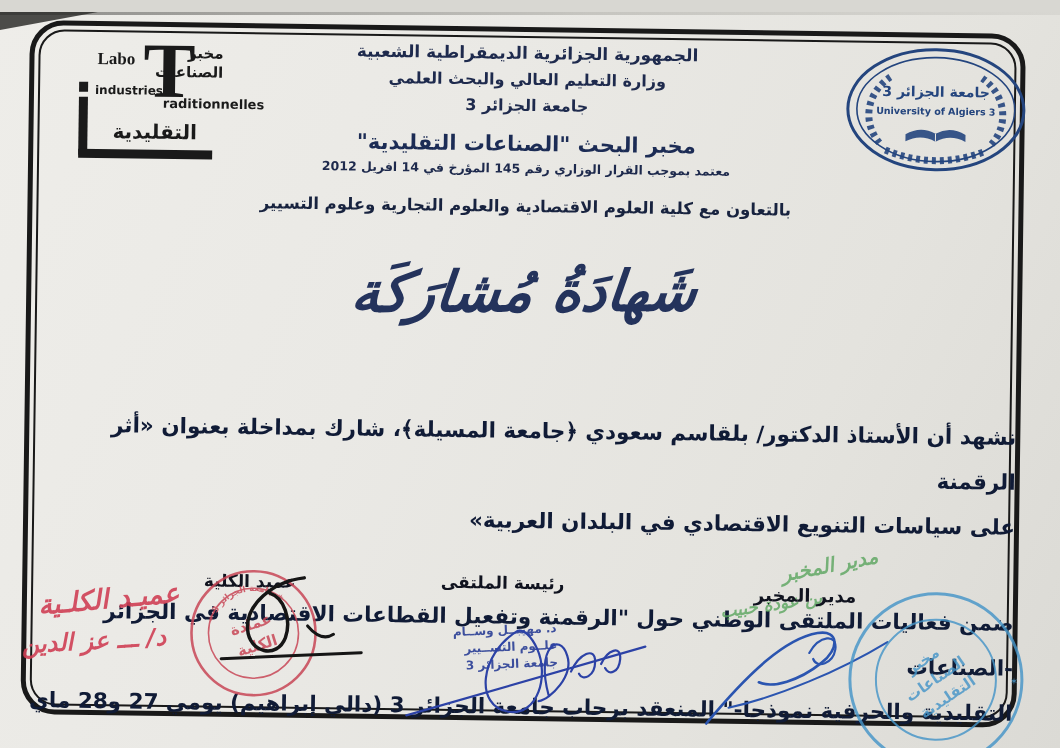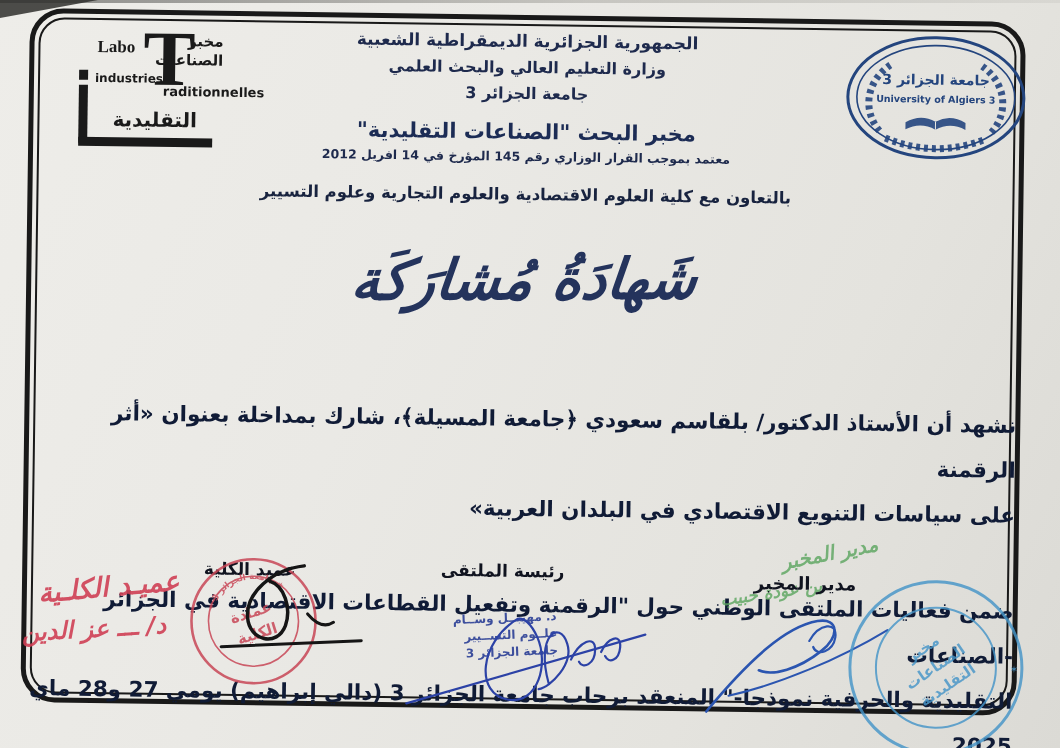--- a/index.html
+++ b/index.html
@@ -4,20 +4,21 @@
 <style>
   html,body{margin:0;padding:0}
   body{
     width:1060px;height:748px;overflow:hidden;position:relative;
     background:#d8d7d2;
     font-family:"DejaVu Sans",sans-serif;
   }
   .paper{
     position:absolute;inset:0;
     background:linear-gradient(115deg,#eeede9 0%,#eae9e5 38%,#e4e3de 72%,#dbdad5 100%);
+    margin-top:12px;
   }
   .topstrip{position:absolute;left:0;top:0;width:100%;height:3px;
     background:linear-gradient(to right,#3c3c3a,#a9a8a2 55%,#cfcec9);opacity:.55}
   .wedge-tl{position:absolute;left:0;top:0;width:98px;height:18px;background:#2f2f2d;
     clip-path:polygon(0 0,100% 0,0 100%);opacity:.85}
   .tilt{position:absolute;inset:0;transform:rotate(0.8deg);transform-origin:30px 10px;}
   .frame{position:absolute;left:30px;top:8px;width:996px;height:694px;
     border:5px solid #191919;border-radius:34px;box-sizing:border-box}
   .frame-inner{position:absolute;inset:4px;border:2px solid #191919;border-radius:26px}
 

